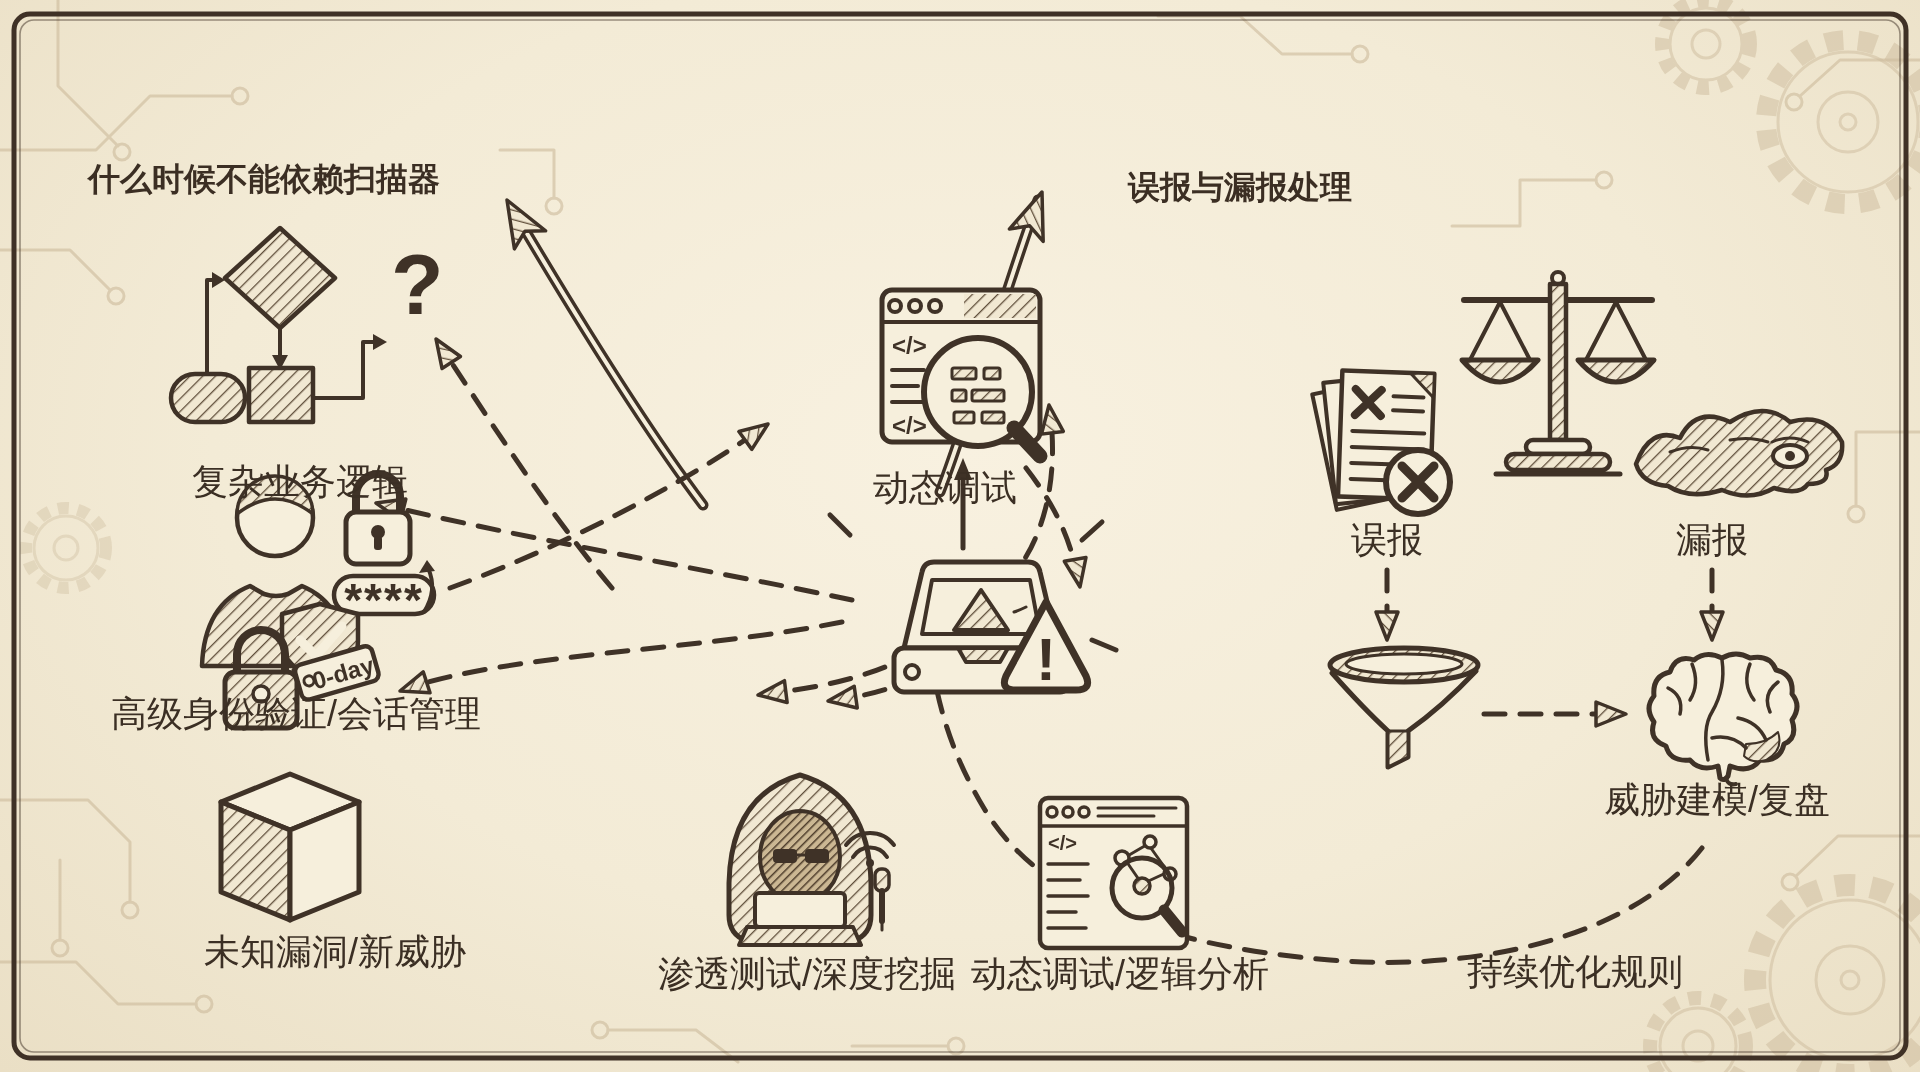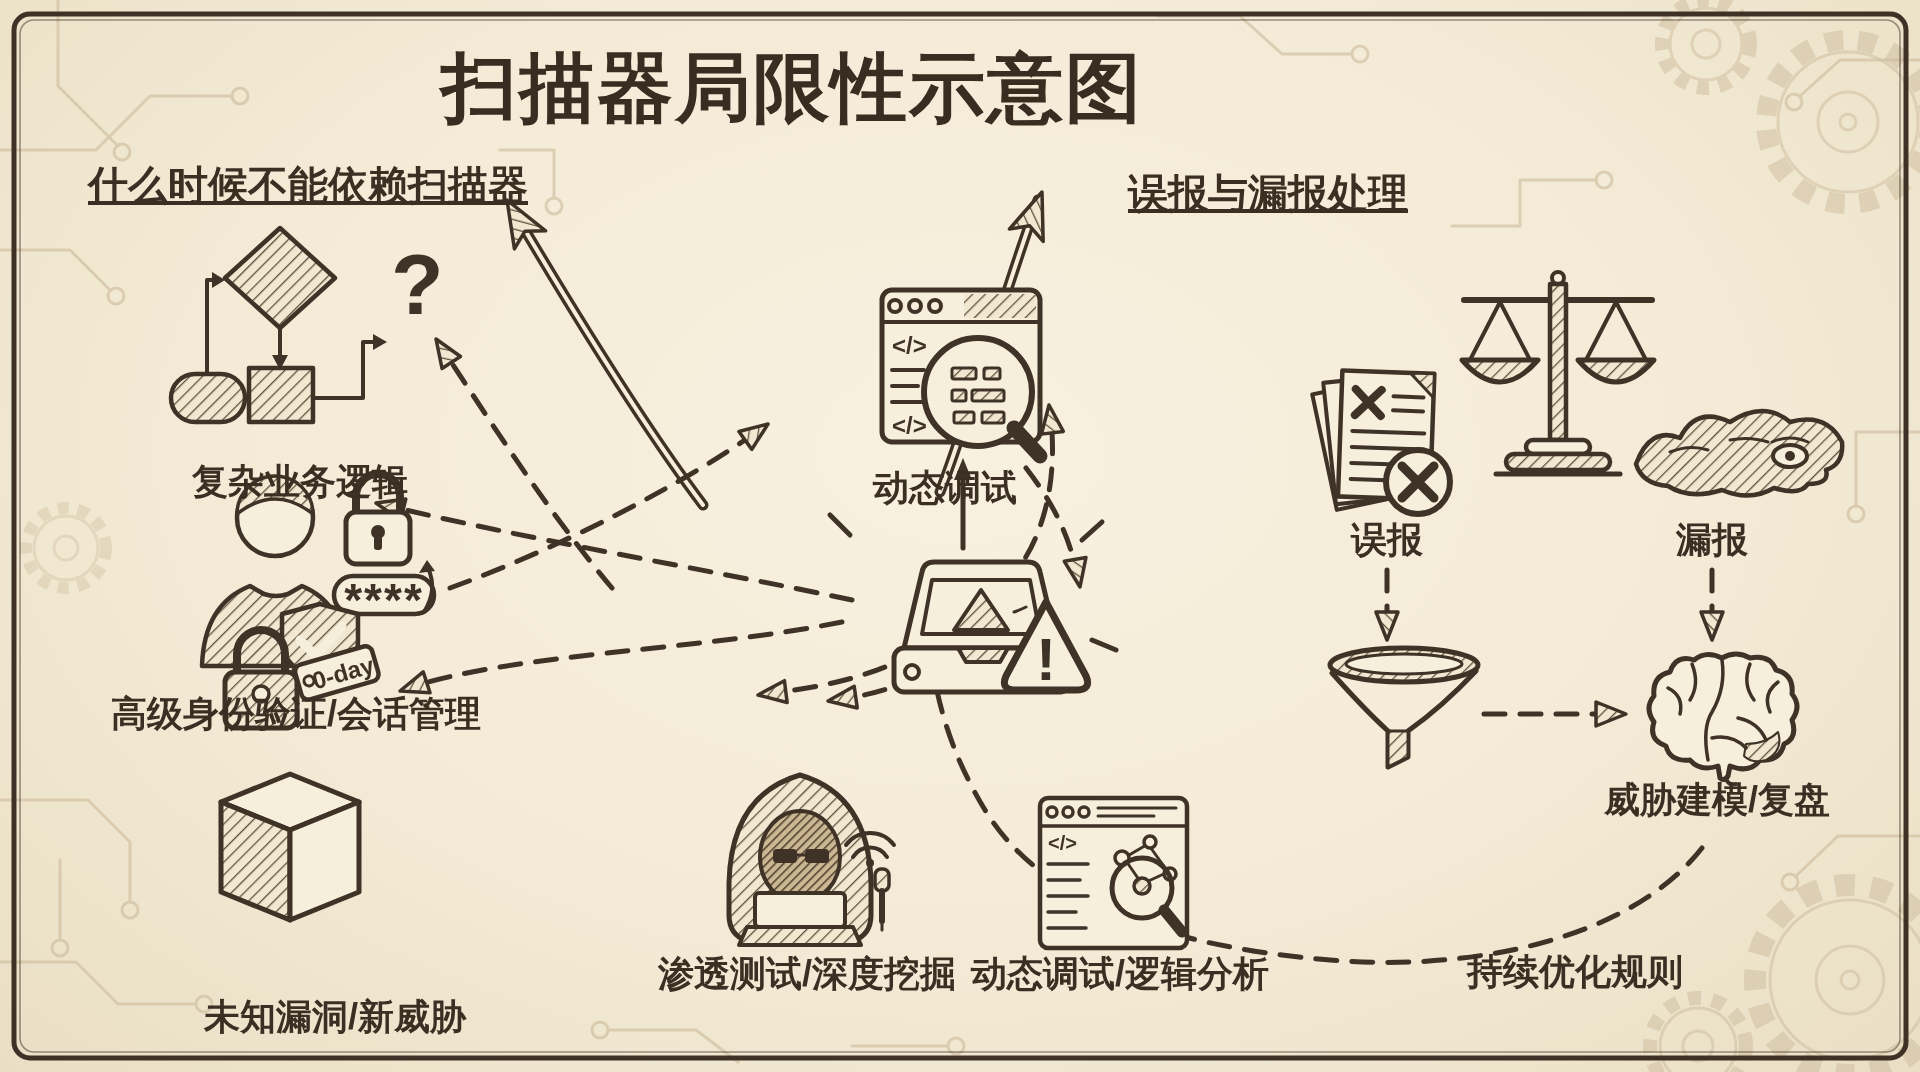--- a/index.html
+++ b/index.html
@@ -16,22 +16,22 @@
   .t{font-family:"Liberation Sans","DejaVu Sans",sans-serif;font-weight:800;fill:#3f3227;}
   .dash{stroke:#3f3227;stroke-width:5;fill:none;stroke-linecap:round;stroke-dasharray:21 15;}
   .solidA{stroke:#3f3227;stroke-width:11;fill:none;stroke-linecap:round;}
   .solidB{stroke:#f6efdc;stroke-width:4;fill:none;stroke-linecap:round;}
   .thin{stroke:#3f3227;stroke-width:5;fill:none;stroke-linecap:round;}
   .head{fill:url(#hatch);stroke:#3f3227;stroke-width:3.5;stroke-linejoin:round;}
   .headInk{fill:#3f3227;stroke:none;}
   .decor{stroke:#cdbb9c;stroke-width:3;fill:none;stroke-linecap:round;stroke-linejoin:round;}
   .title{position:absolute;left:792px;top:38px;transform:translateX(-50%);
     font-size:76px;font-weight:800;color:#392c20;letter-spacing:2px;white-space:nowrap;}
-  .hdr{position:absolute;font-size:40px;font-weight:800;color:#3b2e23;white-space:nowrap;text-decoration:underline;}
-  .lbl{position:absolute;transform:translateX(-50%);font-size:36px;font-weight:700;
+  .hdr{position:absolute;font-size:32px;font-weight:800;color:#3b2e23;white-space:nowrap;}
+  .lbl{position:absolute;transform:translateX(-50%);font-size:36px;font-weight:400;
     color:#3b2f24;white-space:nowrap;}
   .z0{z-index:0}.z1{z-index:1}.z2{z-index:2}.z3{z-index:3}
 </style>
 </head>
 <body>
 
 <div id="canvas">
 
   <svg class="abs z0" style="left:0;top:0" width="1920" height="1072" viewBox="0 0 1920 1072">
     <defs>
@@ -229,21 +229,21 @@
     <path class="s" stroke-width="3" d="M100 58 Q106 50 112 56"></path>
     <g transform="rotate(-16 140 62)">
       <rect class="f s" stroke-width="4.5" x="104" y="44" width="80" height="36" rx="7"></rect>
       <circle class="s" stroke-width="3" cx="115" cy="62" r="5"></circle>
       <text class="t" x="150" y="72" font-size="24" text-anchor="middle">0-day</text>
     </g>
     <polygon class="f s" stroke-width="5" points="28,190 97,162 166,190 97,218"></polygon>
     <polygon class="h s" stroke-width="5" points="28,190 97,218 97,308 28,280"></polygon>
     <polygon class="f s" stroke-width="5" points="166,190 97,218 97,308 166,280"></polygon>
   </svg>
-  <div class="lbl z3" style="left:335px;top:993px">未知漏洞/新威胁</div>
+  <div class="lbl z3" style="left:335px;top:928px">未知漏洞/新威胁</div>
 
   <svg class="abs z2" style="left:878px;top:286px" width="170" height="172" viewBox="0 0 170 172">
     <rect class="f s" stroke-width="5" x="4" y="4" width="158" height="152" rx="10"></rect>
     <rect class="h" x="86" y="8" width="72" height="24"></rect>
     <path class="s" stroke-width="4" d="M4 36 H162"></path>
     <circle class="f s" stroke-width="4" cx="17" cy="20" r="6"></circle>
     <circle class="f s" stroke-width="4" cx="37" cy="20" r="6"></circle>
     <circle class="f s" stroke-width="4" cx="57" cy="20" r="6"></circle>
     <text class="t" x="14" y="68" font-size="24">&lt;/&gt;</text>
     <path class="s" stroke-width="4" d="M14 84 H46"></path>
@@ -369,17 +369,16 @@
     <path class="h s" stroke-width="2" d="M104 96 Q124 96 136 84 Q142 102 124 112 Q110 116 102 108 Z"></path>
     <path class="s" stroke-width="3.5" d="M80 12 Q84 40 70 64 Q60 80 66 112"></path>
     <path class="s" stroke-width="3.5" d="M50 16 Q58 36 48 52 M26 40 Q42 48 38 66 M108 16 Q100 36 112 52"></path>
     <path class="s" stroke-width="3.5" d="M136 34 Q120 46 128 64 M96 70 Q116 74 124 92 M70 90 Q90 86 104 100"></path>
     <path class="s" stroke-width="4" d="M84 130 Q86 138 94 136"></path>
   </svg>
   <div class="lbl z3" style="left:1575px;top:948px">持续优化规则</div>
 
   <div class="lbl z3" style="left:1717px;top:776px">威胁建模/复盘</div>
 
-  <div class="title z3">扫描器局限性示意图</div>
   <div class="hdr z3" style="left:88px;top:158px">什么时候不能依赖扫描器</div>
   <div class="hdr z3" style="left:1128px;top:166px">误报与漏报处理</div>
 
 </div>
 
 </body></html>

